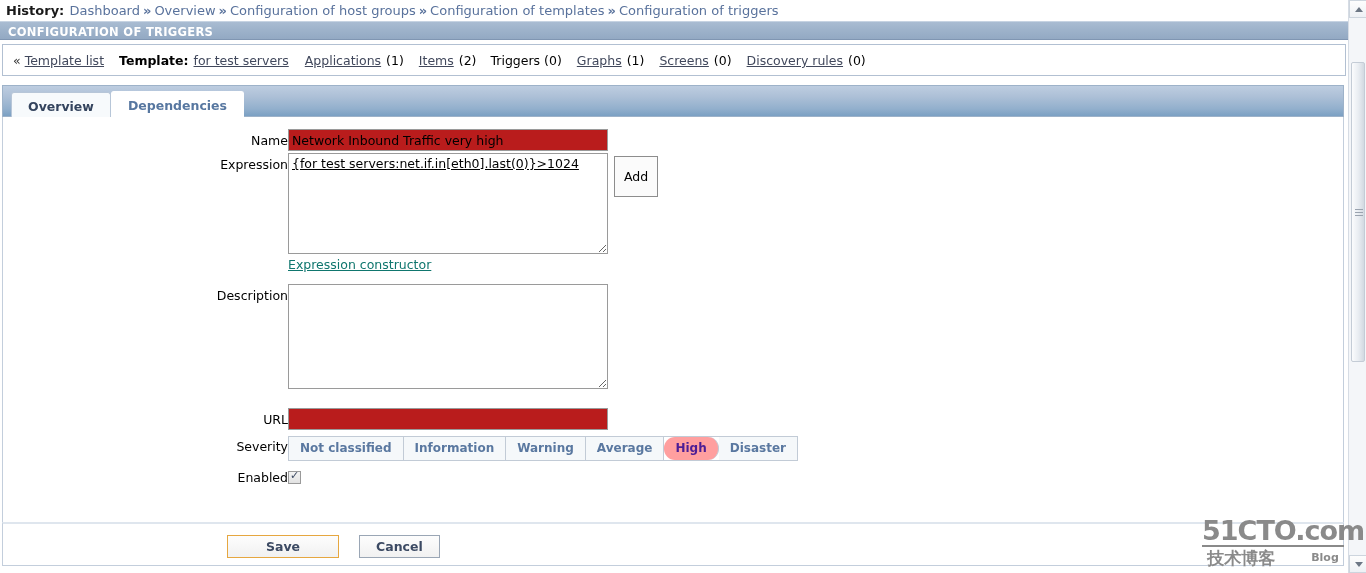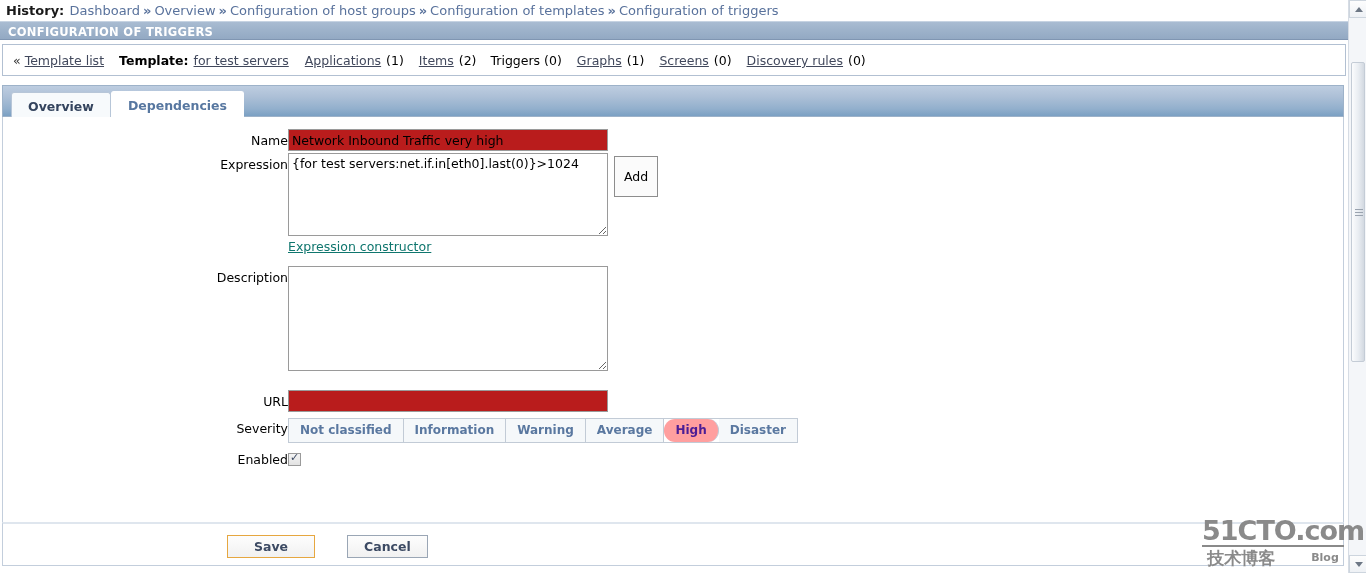--- a/index.html
+++ b/index.html
@@ -125,21 +125,21 @@
     border: 1px solid #9a9a9a;
     padding: 2px 3px;
     font-family: "DejaVu Sans", "Liberation Sans", sans-serif;
     font-size: 12.5px;
     color: #000;
     background: #ffffff;
     resize: both;
     overflow: auto;
     outline: none;
   }
-  textarea.expr { width: 320px; height: 83px; }
+  textarea.expr { width: 320px; height: 101px; text-decoration: underline; }
   textarea.desc { width: 320px; height: 105px; }
 
   button.plain {
     font-family: "DejaVu Sans", "Liberation Sans", sans-serif;
     font-size: 12.5px;
     color: #000;
     background: #fbfbfb;
     border: 1px solid #8d8d8d;
     padding: 12px 9px;
     cursor: pointer;
@@ -200,22 +200,22 @@
     border-top: 2px solid #dfe6ee;
     text-align: left;
     padding-top: 11px;
   }
   .footer-inner { padding-left: 224px; }
   button.save {
     font-family: "DejaVu Sans", "Liberation Sans", sans-serif;
     font-size: 12.5px; font-weight: bold; color: #3c4a63;
     background: linear-gradient(to bottom, #fdfdfd, #f1f1f1);
     border: 1px solid #e6a740;
-    padding: 3px 26px;
-    margin-right: 32px;
+    padding: 3px 38px;
+    margin-right: 20px;
     cursor: pointer;
   }
   button.cancel {
     font-family: "DejaVu Sans", "Liberation Sans", sans-serif;
     font-size: 12.5px; font-weight: bold; color: #3c4a63;
     background: linear-gradient(to bottom, #fdfdfd, #f1f1f1);
     border: 1px solid #9aa6b5;
     padding: 3px 16px;
     cursor: pointer;
   }

